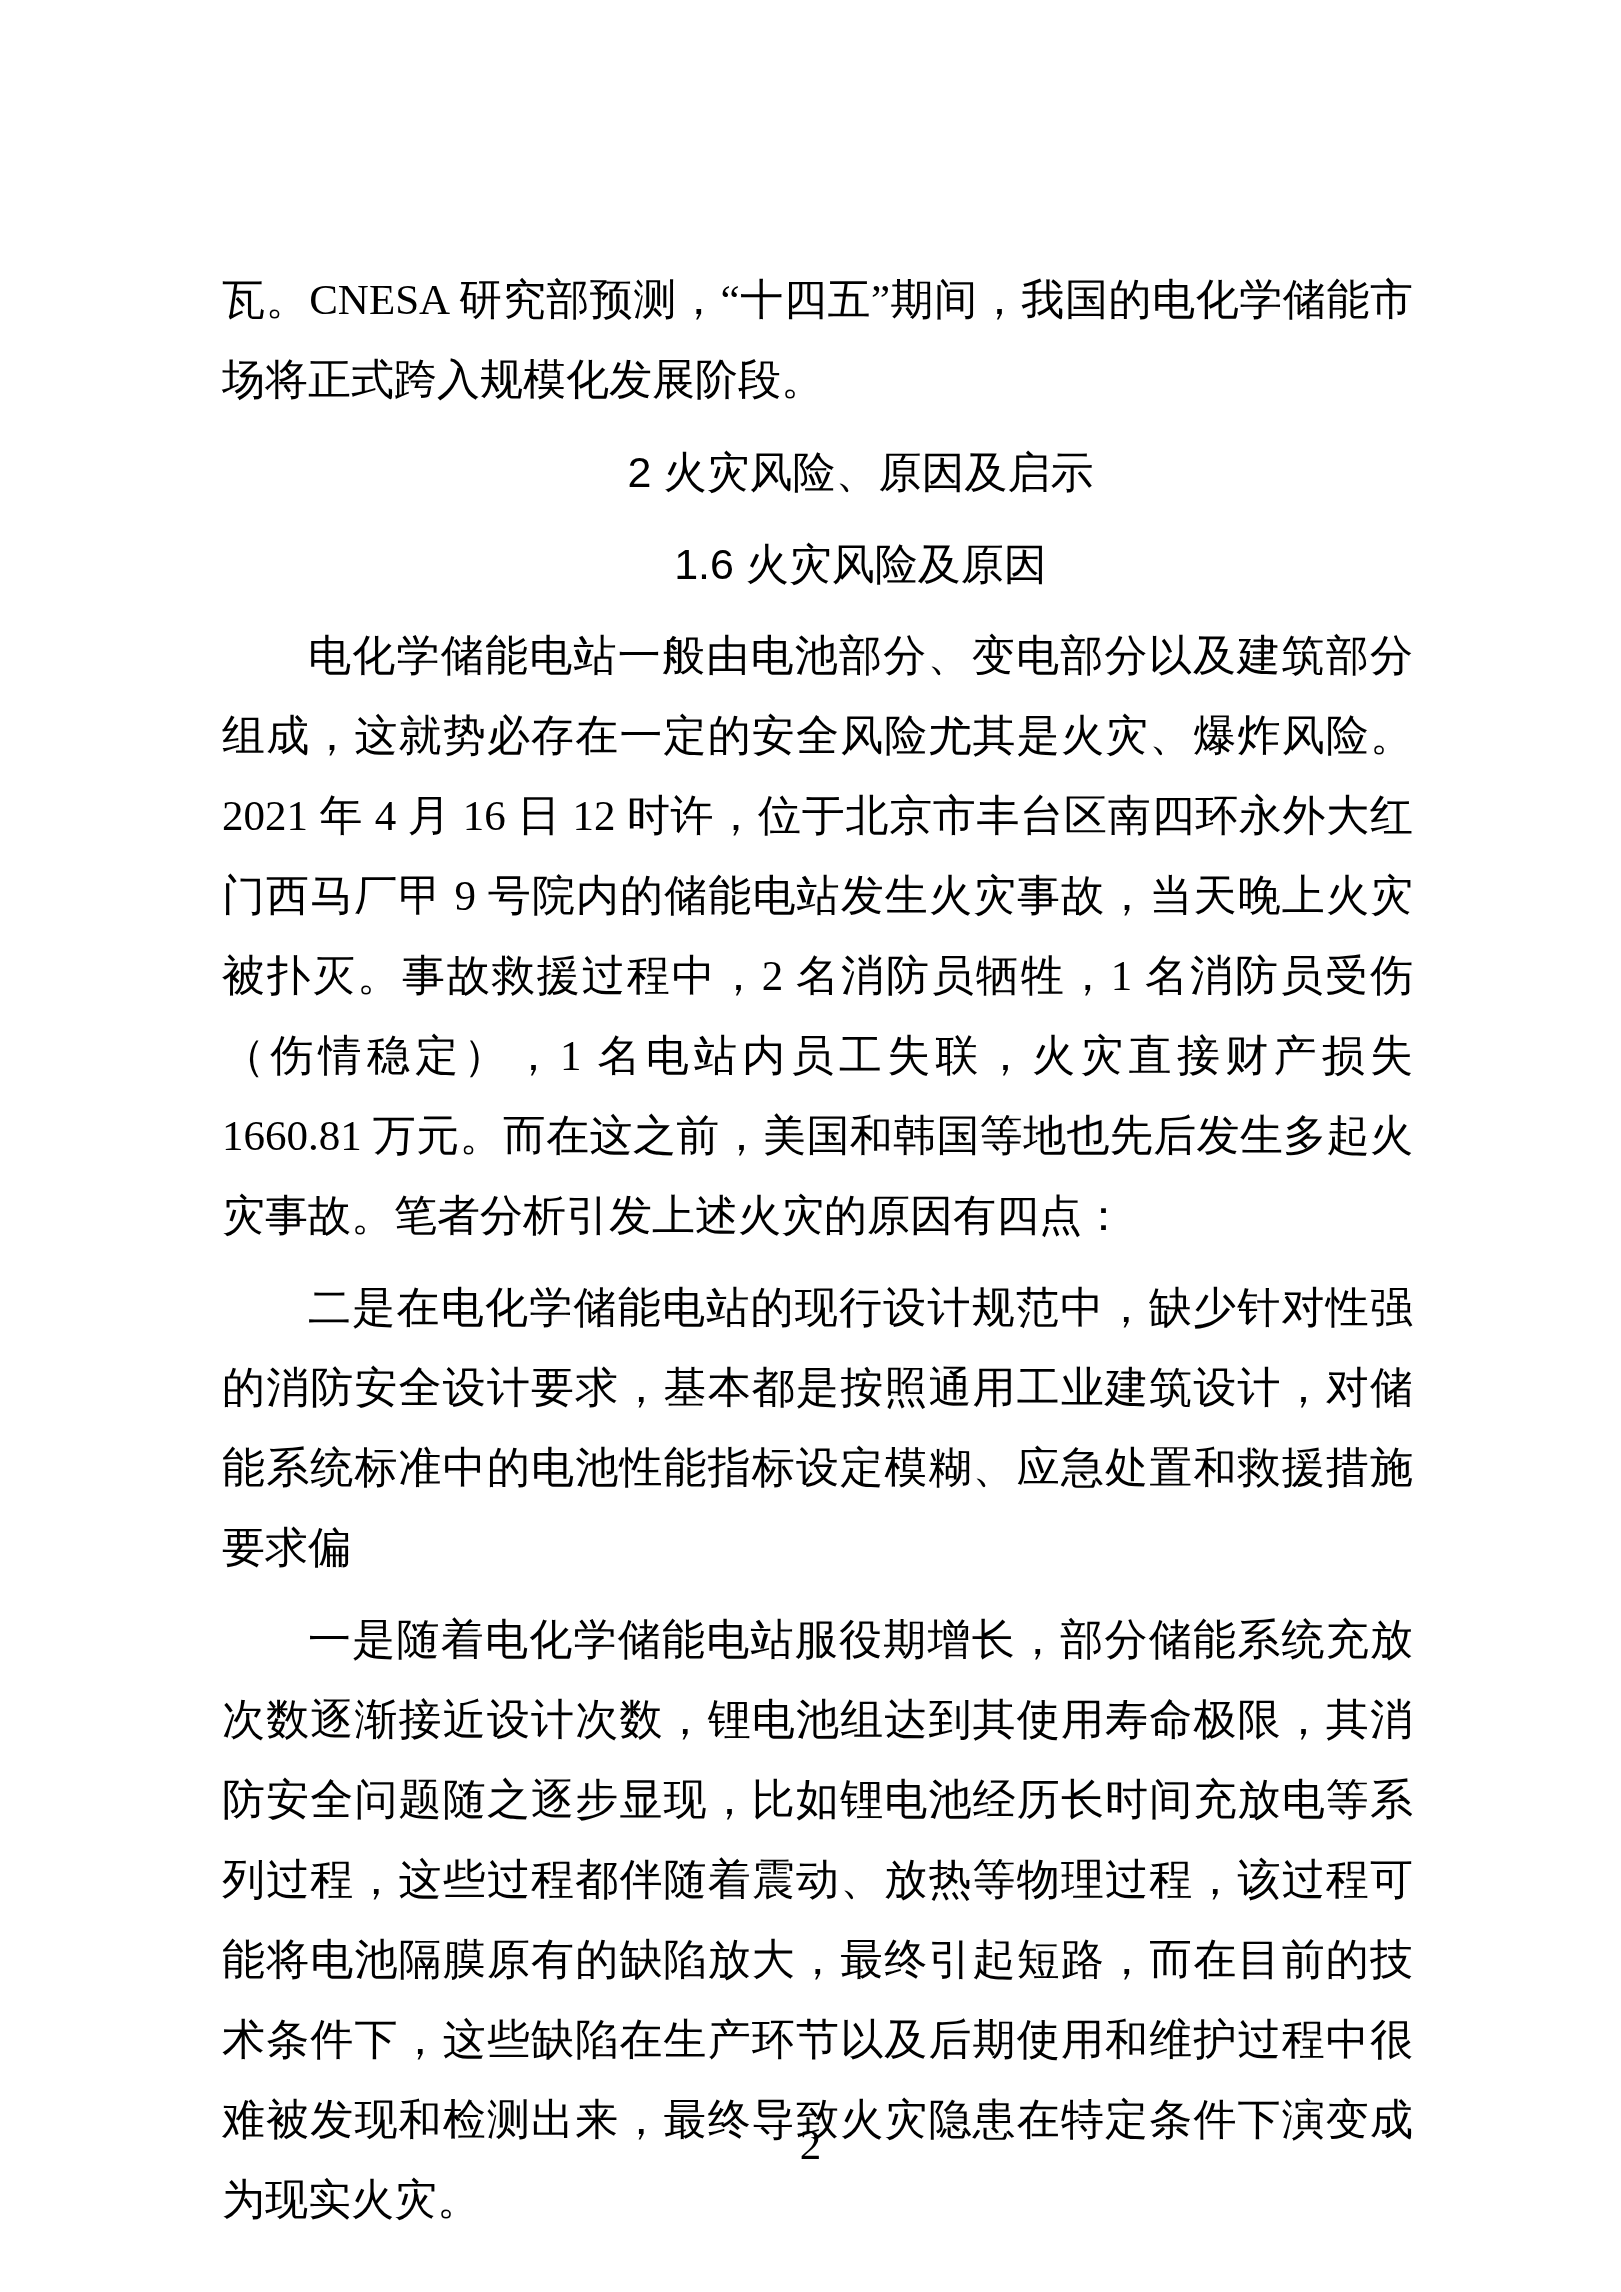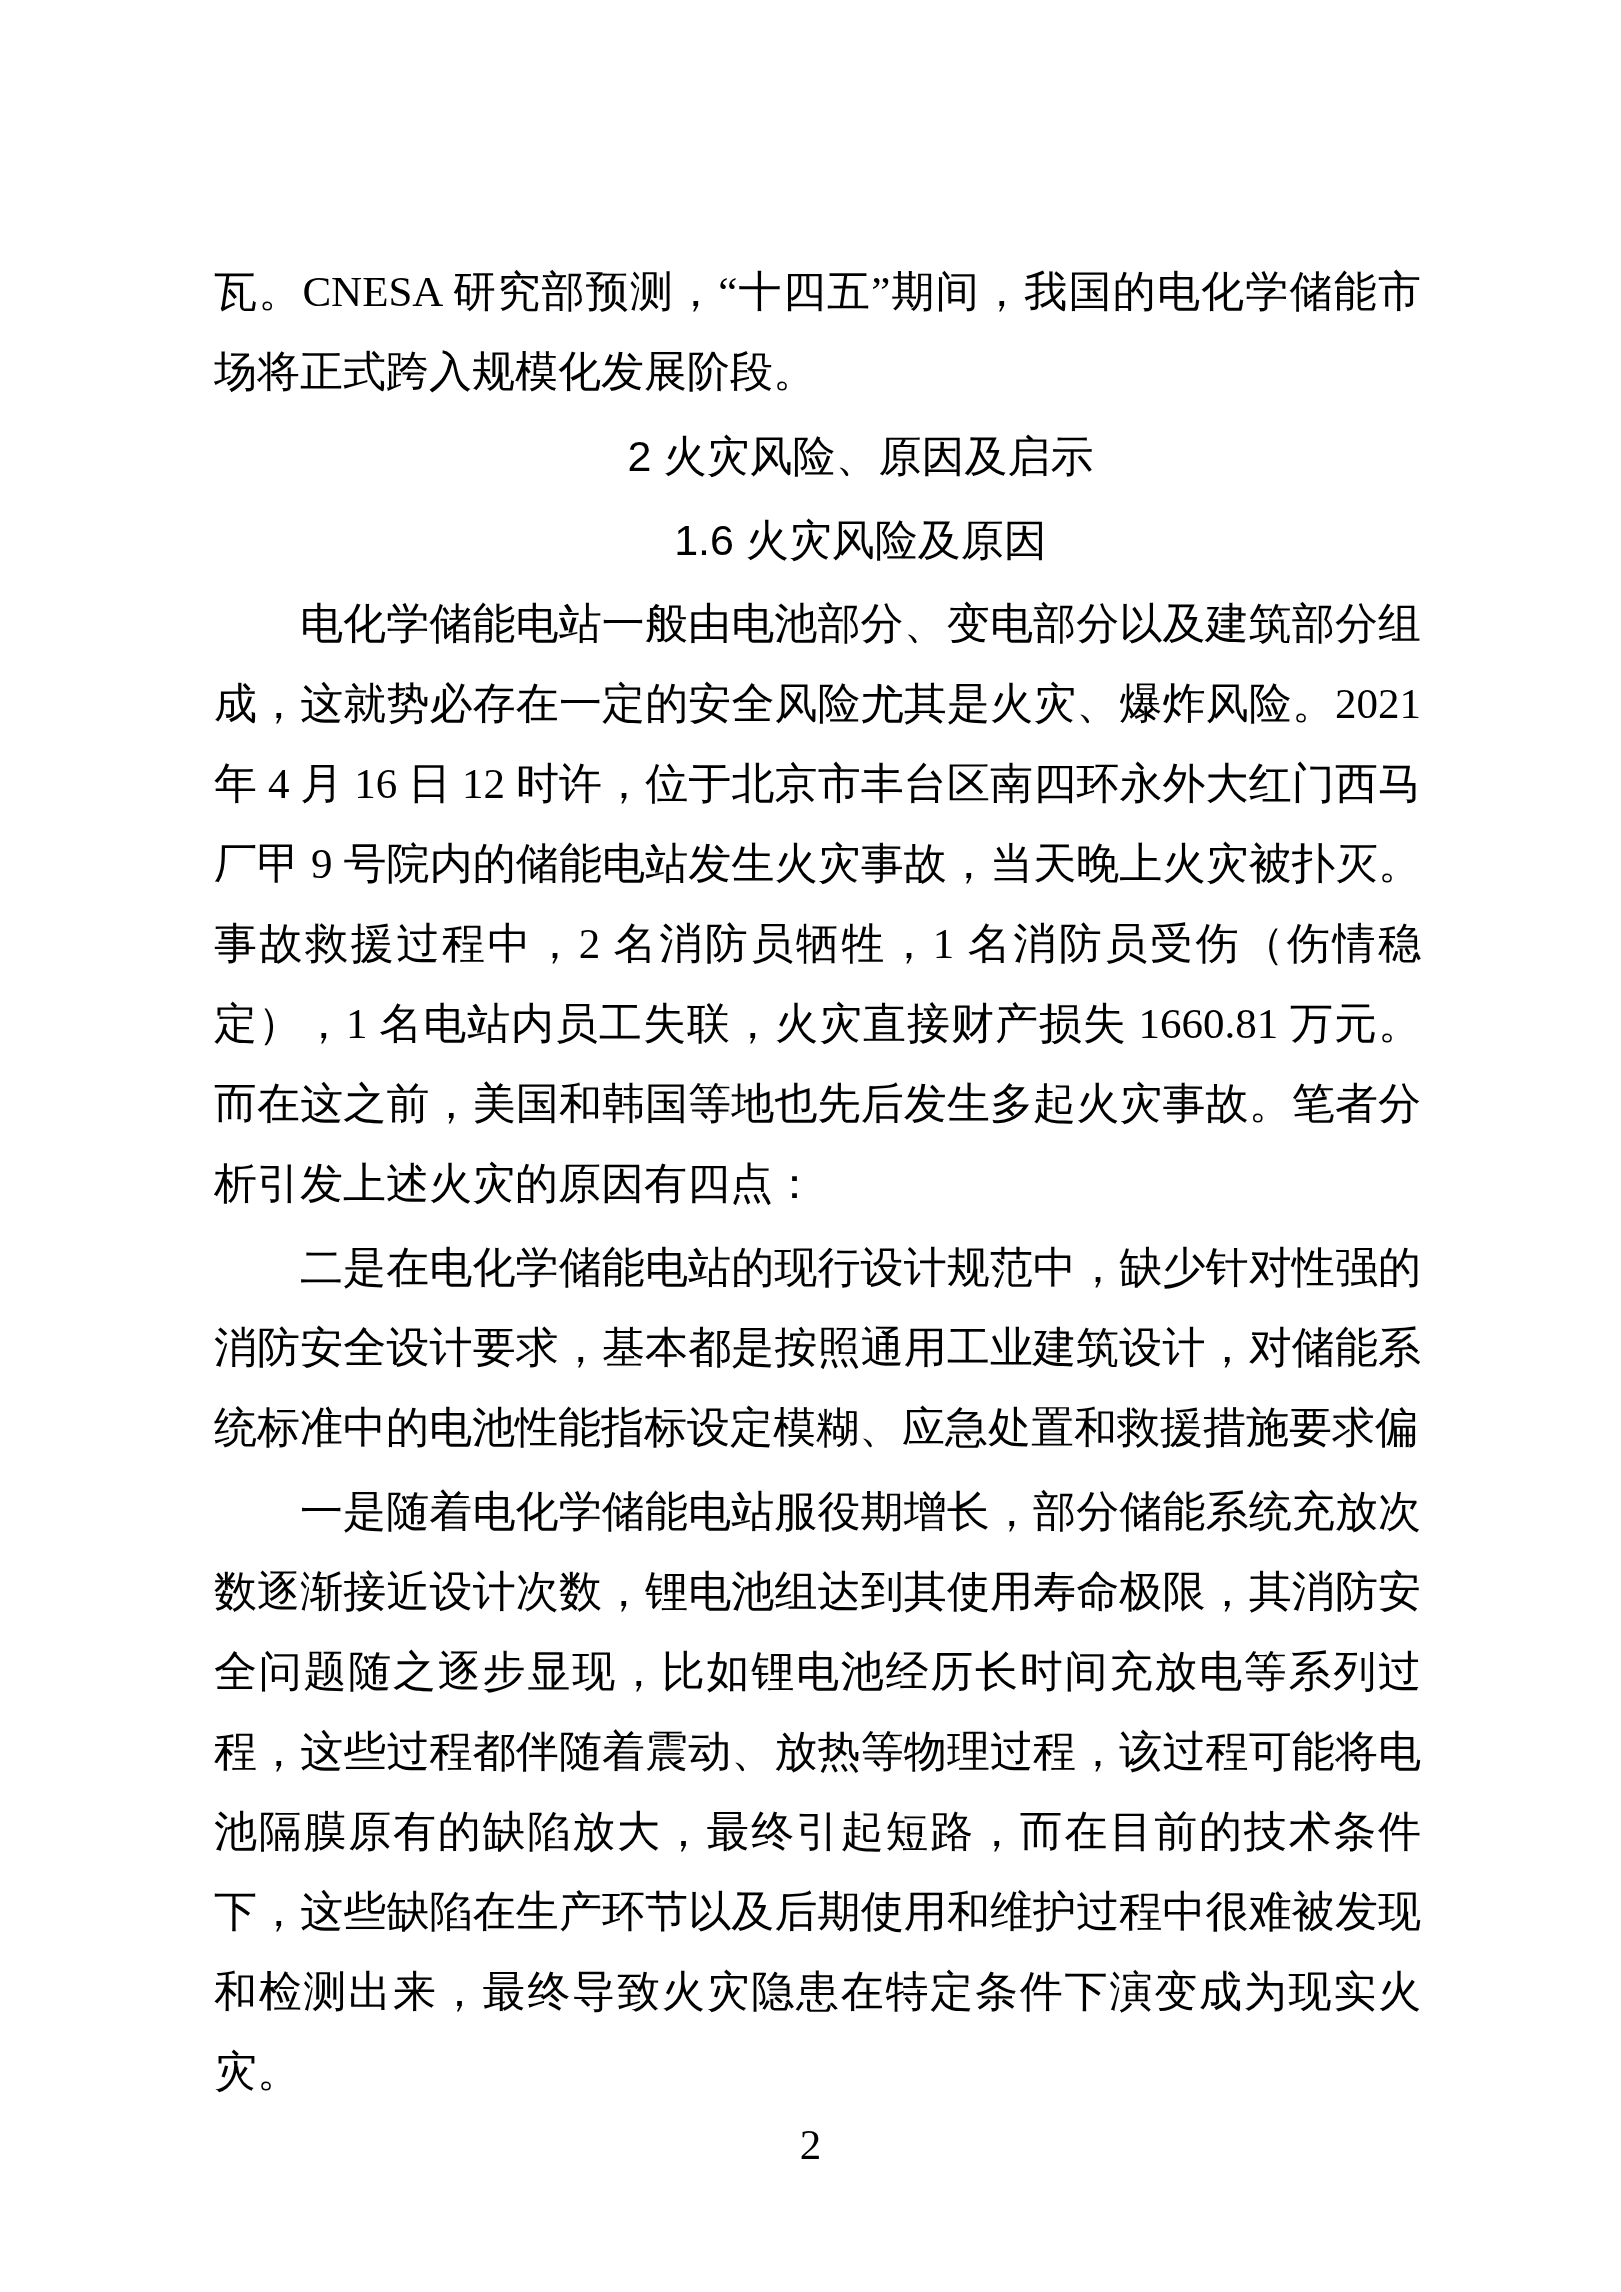--- a/index.html
+++ b/index.html
@@ -25,21 +25,21 @@
     left: 210px;
     width: 1215px;
     padding-top: 248px;
     font-family: "Liberation Serif", serif;
     font-size: 43px;
     line-height: 80px;
     text-align: justify;
     color: #000000;
   }
   .content p {
-    margin: 4px;
+    margin: 12px;
     text-indent: 2em;
   }
   .content p.no-indent {
     text-indent: 0;
   }
   .content p.heading {
     font-family: Liberation Sans, sans-serif;
     text-align: center;
   }
   .page-footer {

